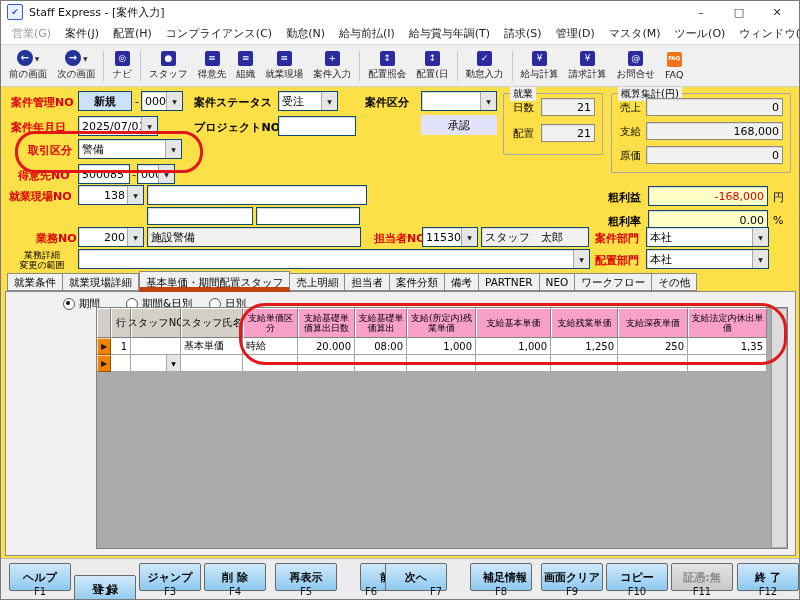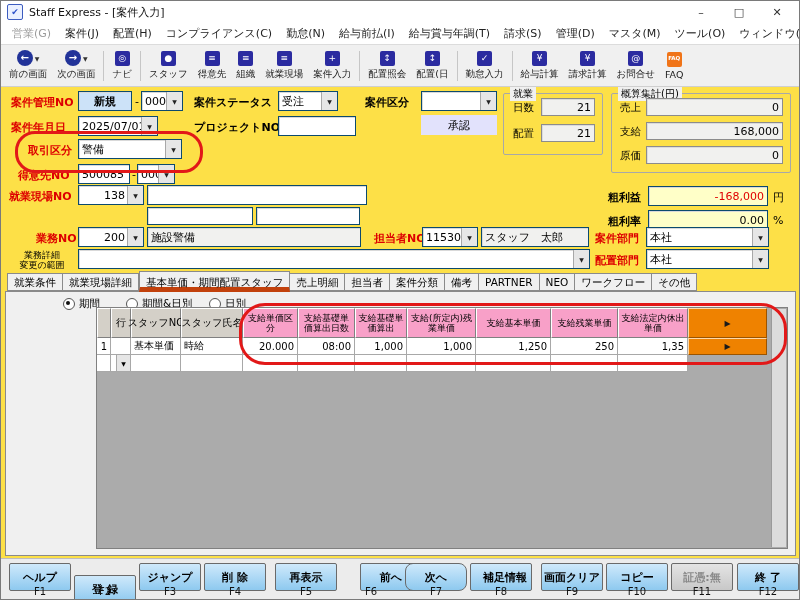--- a/index.html
+++ b/index.html
@@ -376,20 +376,21 @@
       <div class="gh"></div>
       <div class="gh">行</div>
       <div class="gh">スタッフNO</div>
       <div class="gh">スタッフ氏名</div>
       <div class="gh ph">支給単価区分</div>
       <div class="gh ph">支給基礎単価算出日数</div>
       <div class="gh ph">支給基礎単価算出</div>
       <div class="gh ph">支給(所定内)残業単価</div>
       <div class="gh ph">支給基本単価</div>
       <div class="gh ph">支給残業単価</div>
+      <div class="gh ph">支給深夜単価</div>
       <div class="gh ph">支給法定内休出単価</div>
 
       <div class="gsel"></div>
       <div class="gc rnum">1</div>
       <div class="gc"></div>
       <div class="gc">基本単価</div>
       <div class="gc">時給</div>
       <div class="gc rnum">20.000</div>
       <div class="gc rnum">08:00</div>
       <div class="gc rnum">1,000</div>
@@ -423,21 +424,21 @@
     <div class="fbtn" style="left:73px;margin-top:12px;">登 録</div>
     <div class="fkeylbl" style="left:73px;">F2</div>
     <div class="fbtn" style="left:138px;">ジャンプ</div>
     <div class="fkeylbl" style="left:138px;">F3</div>
     <div class="fbtn" style="left:203px;">削 除</div>
     <div class="fkeylbl" style="left:203px;">F4</div>
     <div class="fbtn" style="left:274px;">再表示</div>
     <div class="fkeylbl" style="left:274px;">F5</div>
     <div class="fbtn" style="left:359px;">前へ</div>
     <div class="fkeylbl" style="left:339px;">F6</div>
-    <div class="fbtn" style="left:404px;border-radius:8px;">次へ</div>
+    <div class="fbtn" style="left:384px;">次へ</div>
     <div class="fkeylbl" style="left:404px;">F7</div>
     <div class="fbtn" style="left:469px;padding-left:8px;">補足情報</div>
     <div class="fkeylbl" style="left:469px;">F8</div>
     <div class="fbtn" style="left:540px;">画面クリア</div>
     <div class="fkeylbl" style="left:540px;">F9</div>
     <div class="fbtn" style="left:605px;">コピー</div>
     <div class="fkeylbl" style="left:605px;">F10</div>
     <div class="fbtn disabled" style="left:670px;">証憑:無</div>
     <div class="fkeylbl" style="left:670px;">F11</div>
     <div class="fbtn" style="left:736px;">終 了</div>

